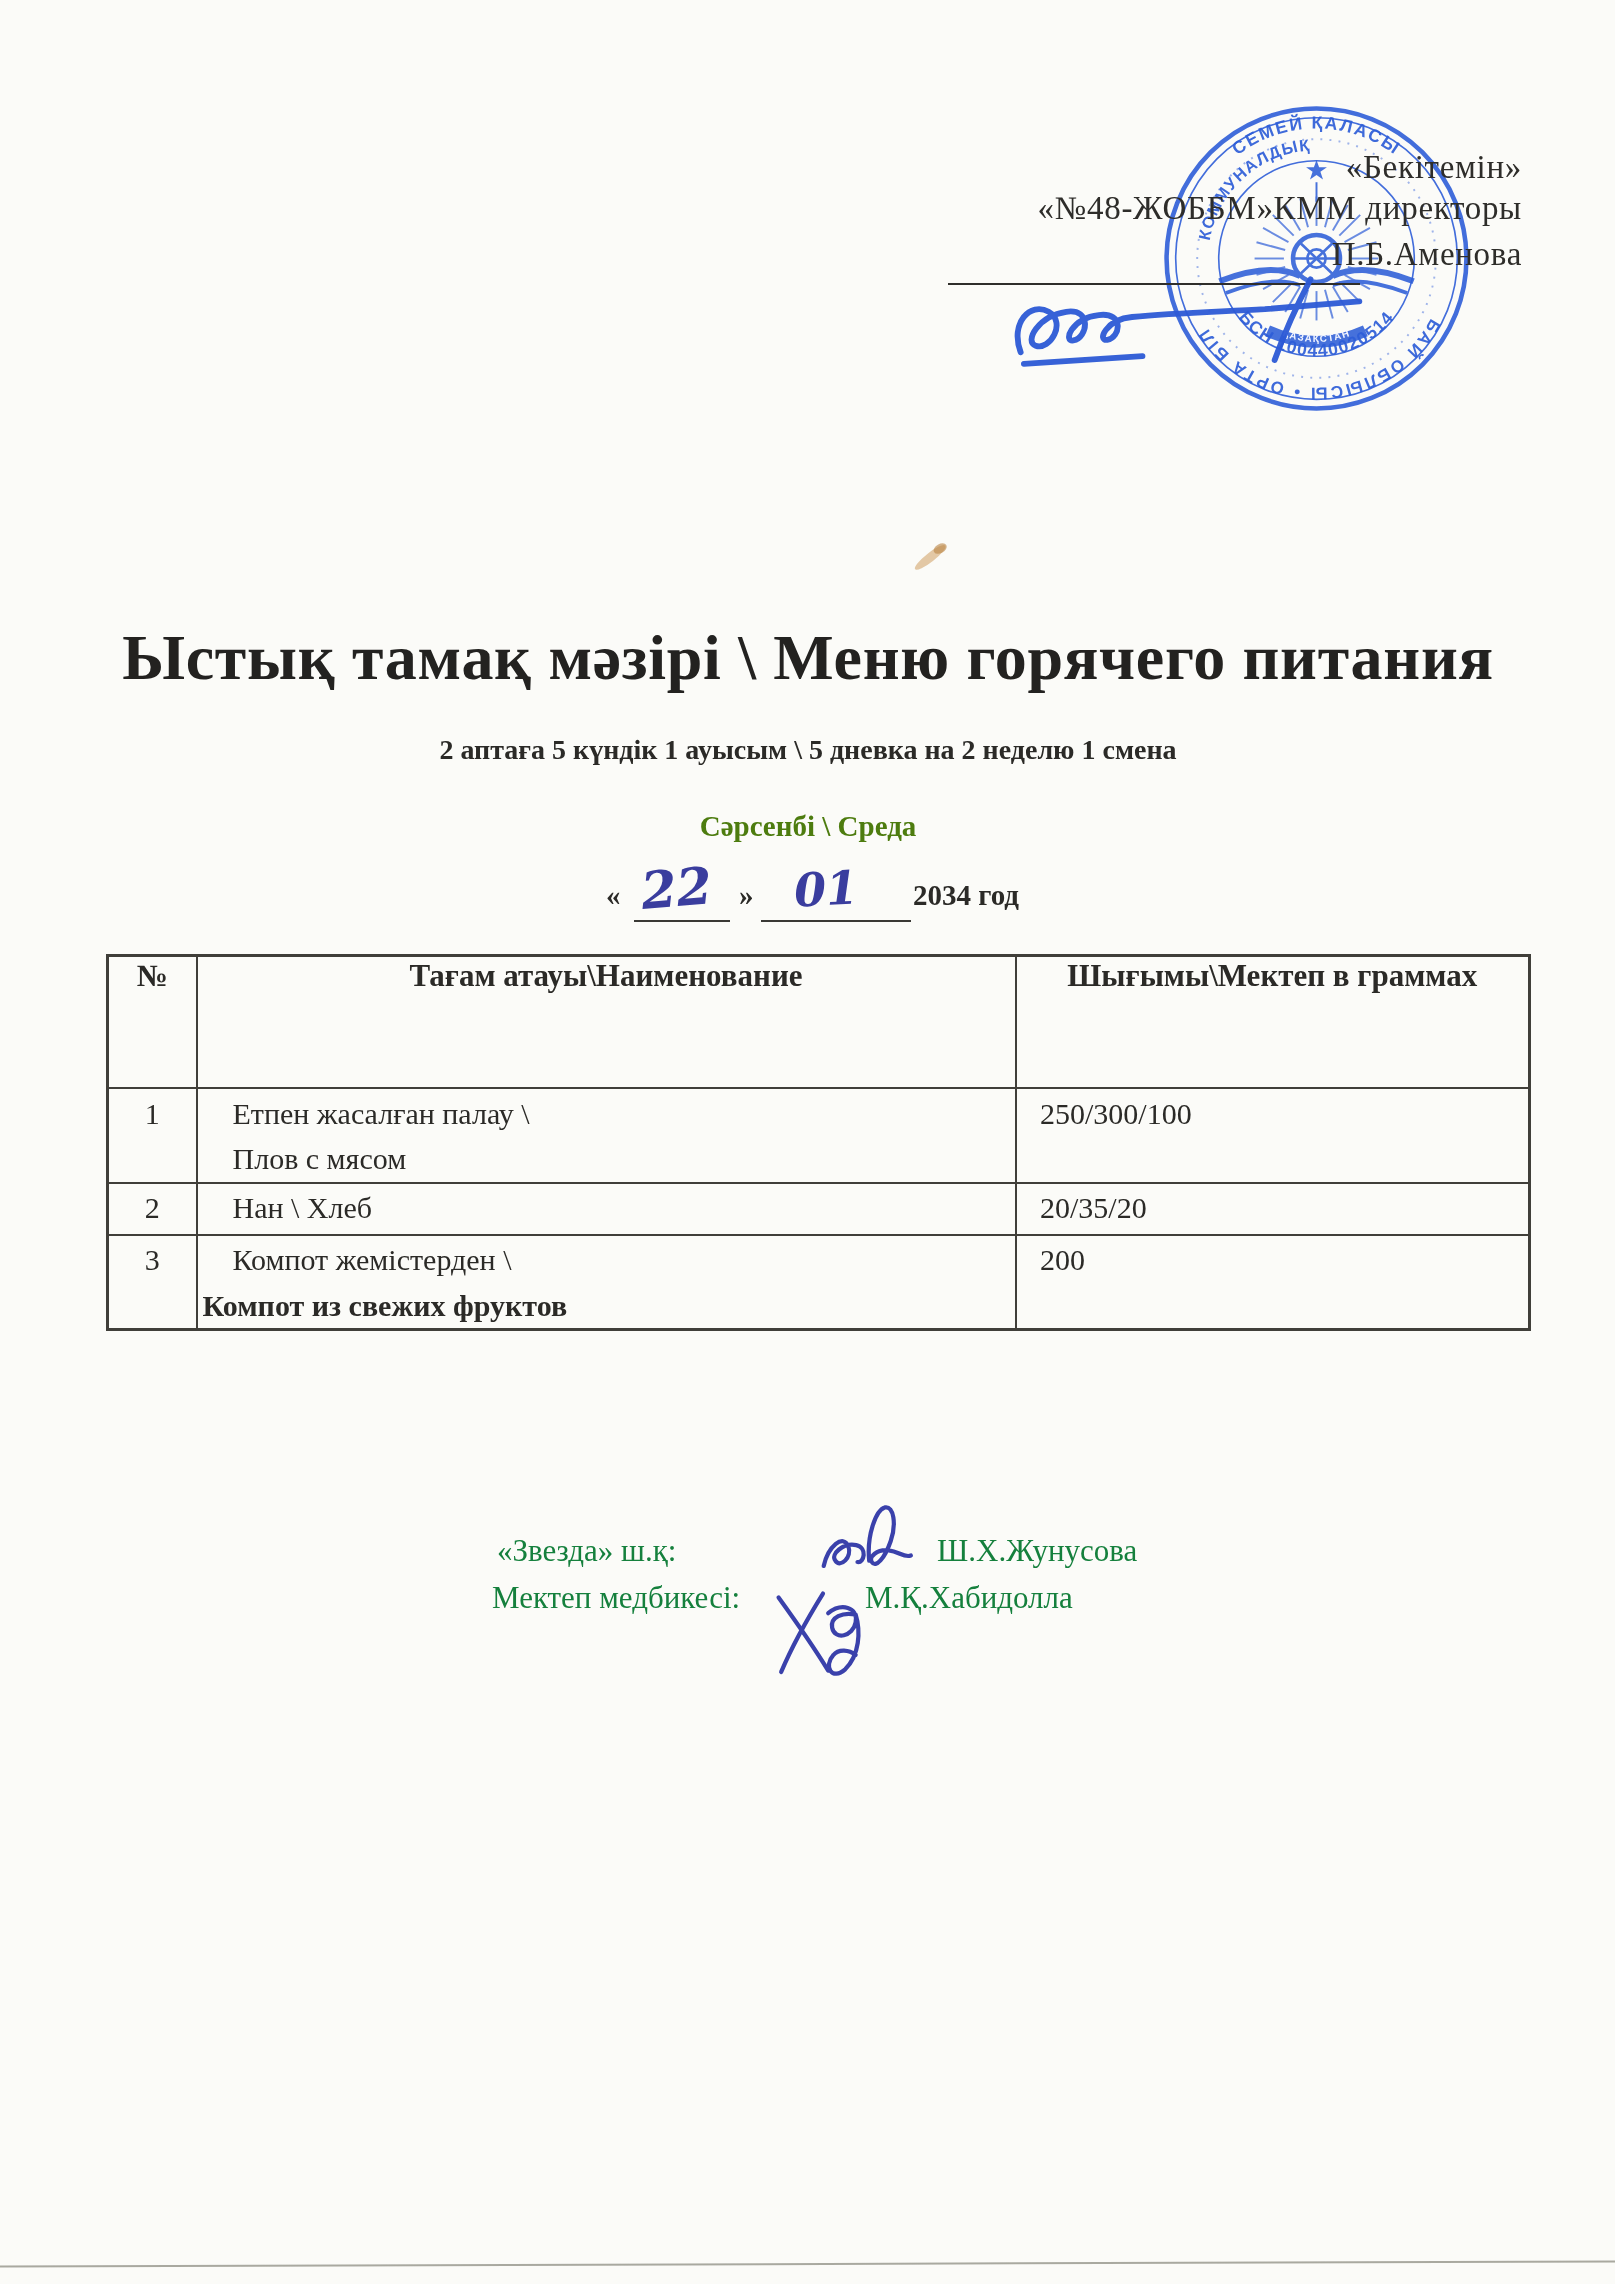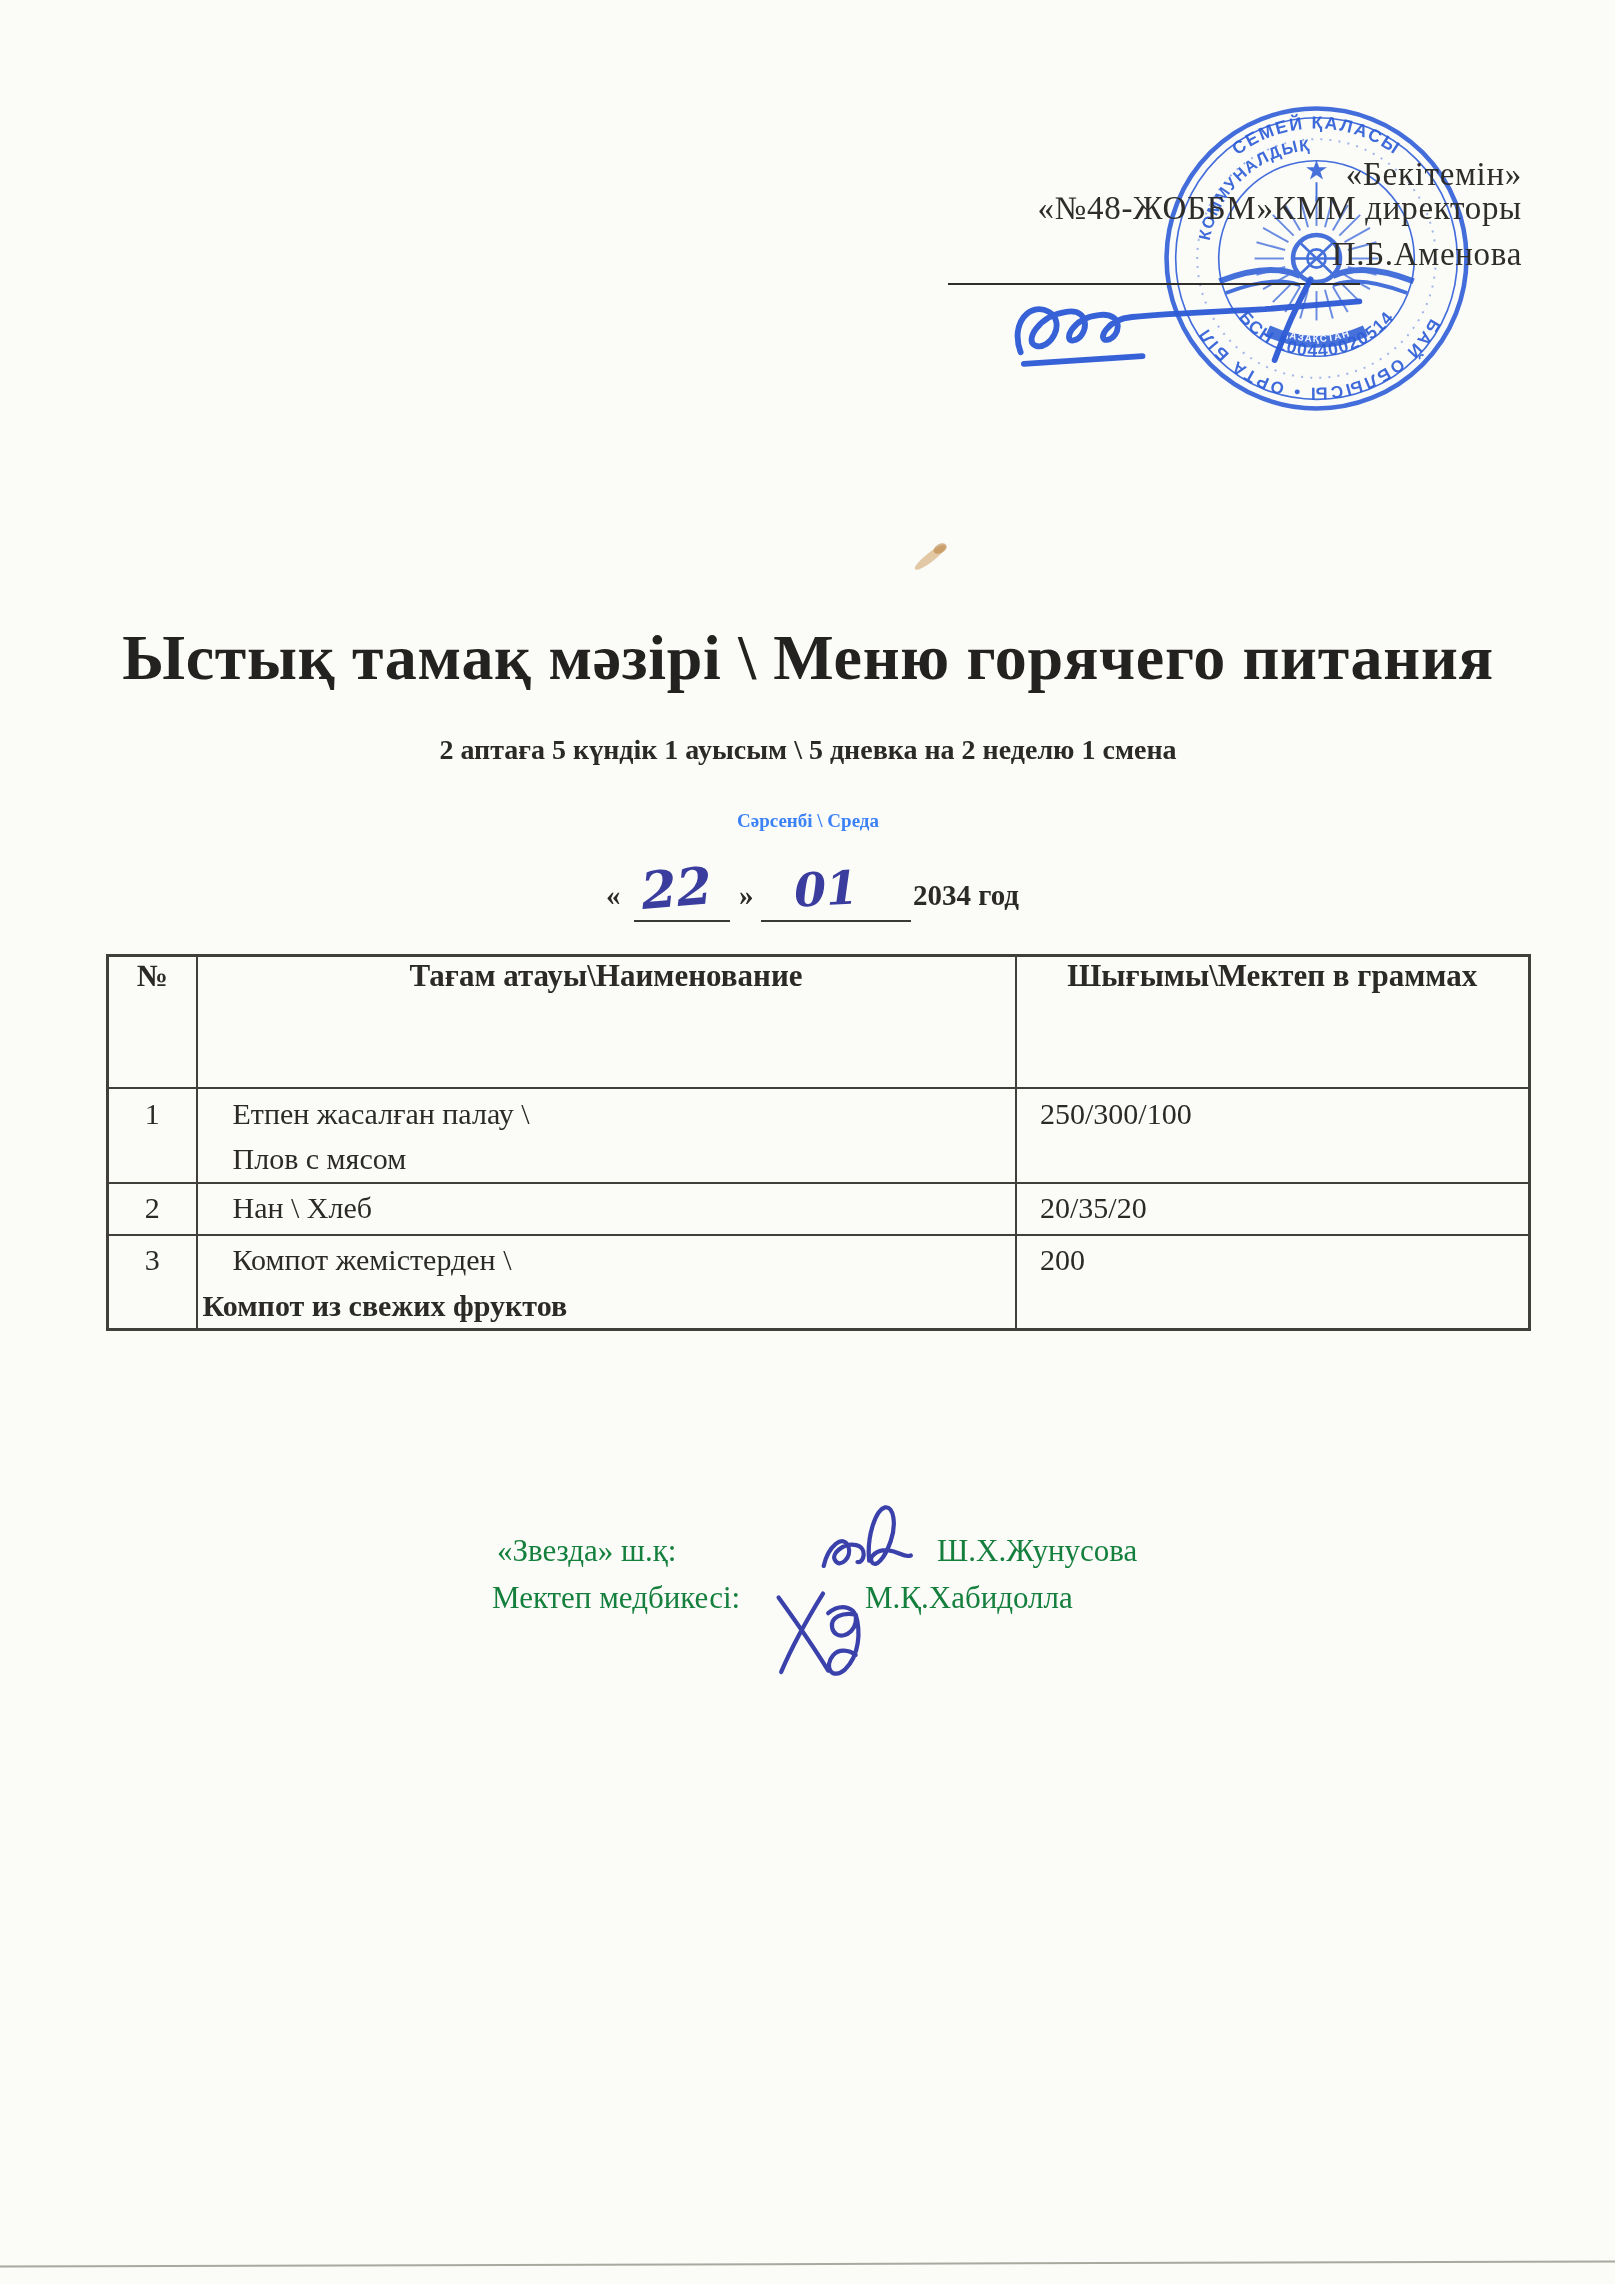--- a/index.html
+++ b/index.html
@@ -12,21 +12,21 @@
   .abs{position:absolute;}
   
   .approval-line{position:absolute;right:94px;white-space:nowrap;
     font-size:33px;letter-spacing:0.7px;color:#2e2d2a;}
   .sig-underline{position:absolute;left:948px;top:283px;width:412px;height:0;
     border-top:2.6px solid #2f2e2b;}
   
   .centerline{position:absolute;left:0;width:100%;text-align:center;white-space:nowrap;}
   .doc-title{top:621px;font-size:64px;font-weight:bold;letter-spacing:0.7px;color:#232220;}
   .doc-subtitle{top:734px;font-size:28px;font-weight:bold;color:#2b2a27;}
-  .doc-day{top:810px;font-size:19px;font-weight:bold;color:#3b82f6;}
+  .doc-day{top:810px;font-size:29px;font-weight:bold;color:#4d7c0f;}
   
   .date-part{position:absolute;font-size:29px;font-weight:bold;color:#2b2a27;white-space:nowrap;}
   .date-underline{position:absolute;top:920px;height:0;border-top:2.6px solid #39383?px;}
   .ul1{left:634px;width:96px;border-top:2.6px solid #3a3935;}
   .ul2{left:761px;width:150px;border-top:2.6px solid #3a3935;}
   .ink{color:#3a3d9e;font-family:"DejaVu Serif", serif;font-style:italic;font-weight:bold;}
   .ink-day{left:641px;top:858px;font-size:51px;transform:rotate(-5deg);}
   .ink-month{left:794px;top:862px;font-size:46px;transform:rotate(-3deg);}
   
   table.menu{position:absolute;left:106px;top:954px;width:1422px;
@@ -122,21 +122,21 @@
     <path d="M 376,290 Q 304,262 262,278" stroke-width="6"></path>
     <polygon points="237,86 241,97 253,97 243,104 247,116 237,109 227,116 231,104 221,97 233,97" fill="#2e5ed8" stroke="none"></polygon>
     <line x1="237" y1="120" x2="237" y2="150" stroke-width="3"></line>
     <path d="M 162,348 Q 237,382 312,348" stroke-width="18"></path>
   </g>
   <text font-size="15" letter-spacing="2" fill="#f2f5ff" font-family="Liberation Sans, sans-serif" font-weight="bold">
     <textPath href="#arcBanner" startOffset="50%" text-anchor="middle">ҚАЗАҚСТАН</textPath>
   </text>
 </svg>
 
-<div class="approval-line" style="top:156px;text-align:center;">«Бекітемін»</div>
+<div class="approval-line" style="top:149px;text-align:center;">«Бекітемін»</div>
 <div class="approval-line" style="top:190px;">«№48-ЖОББМ»КММ директоры</div>
 <div class="approval-line" style="top:236px;">П.Б.Аменова</div>
 <div class="sig-underline"></div>
 
 <svg class="abs" style="left:1004px;top:261px;" width="372" height="127" viewBox="0 0 570 195">
   <g stroke="#2d5ad6" stroke-width="9" fill="none" stroke-linecap="round" stroke-linejoin="round" opacity="0.95">
     <path d="M 25,140 C 8,95 40,62 68,78 C 96,94 70,138 48,130 C 30,124 52,84 95,78
              C 135,72 128,118 106,122 C 90,125 102,88 145,83 C 185,78 178,118 158,121
              C 142,124 155,90 196,86 C 260,80 330,78 400,74 L 545,62"></path>
     <path d="M 470,28 C 448,70 430,110 415,152"></path>

